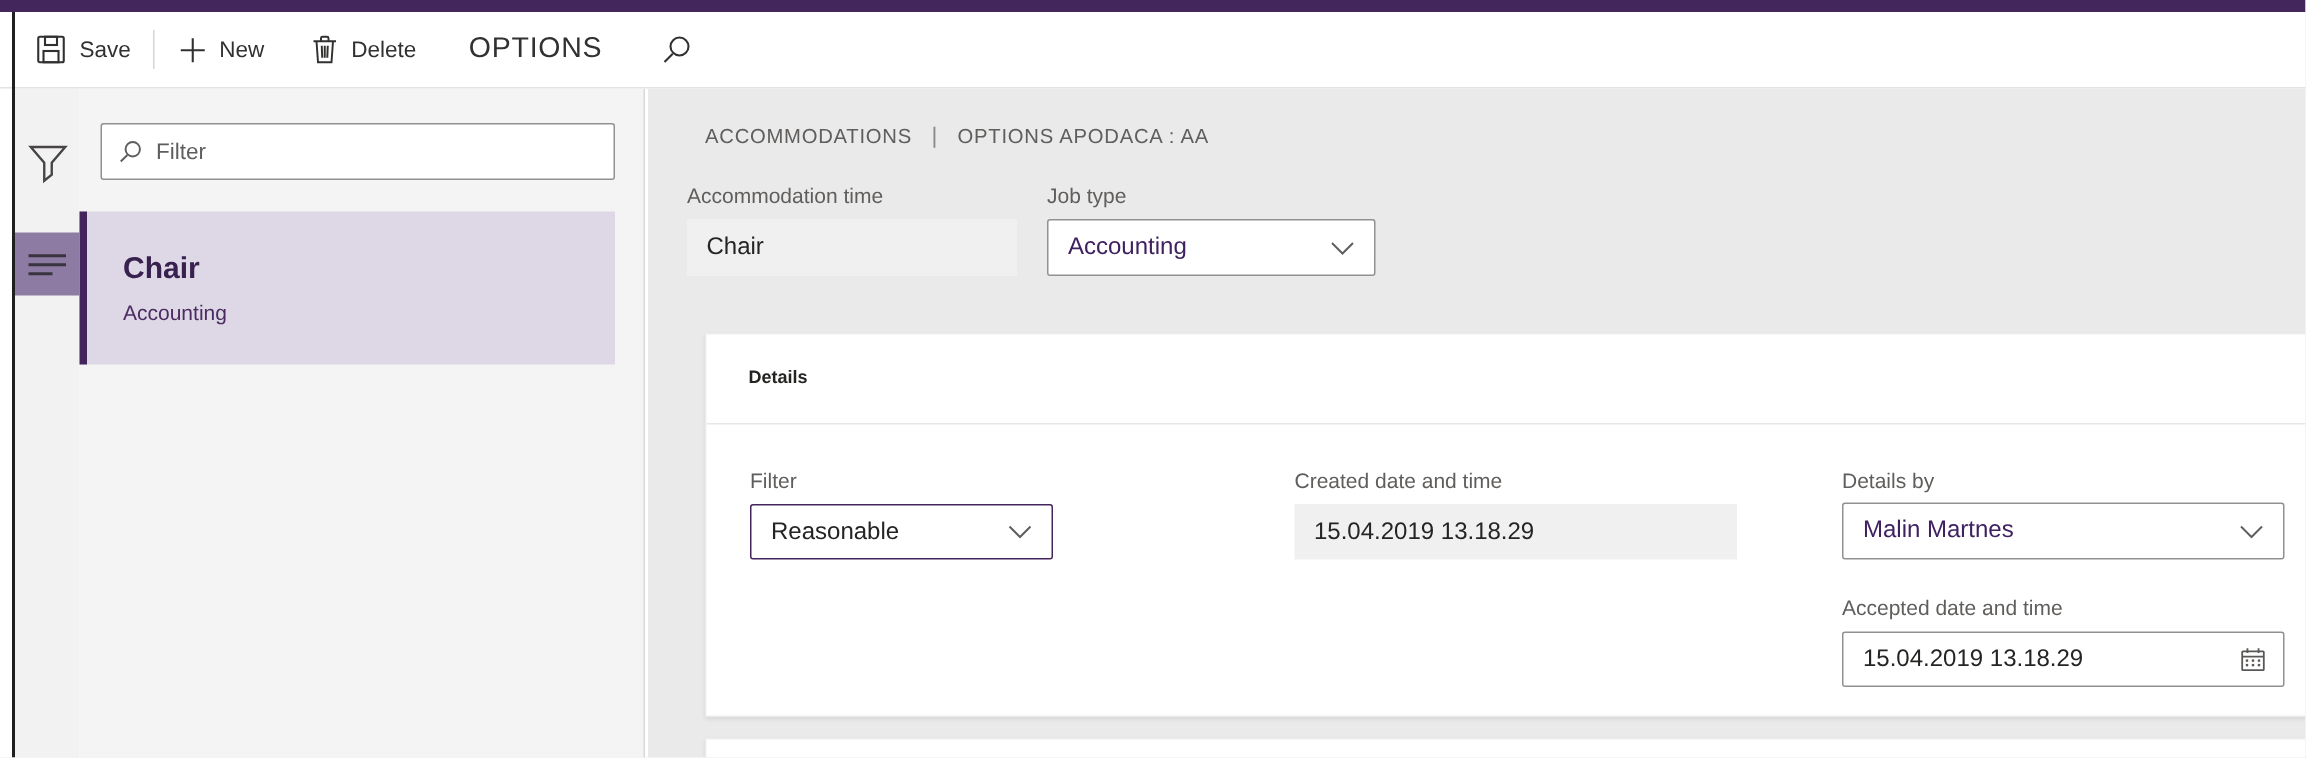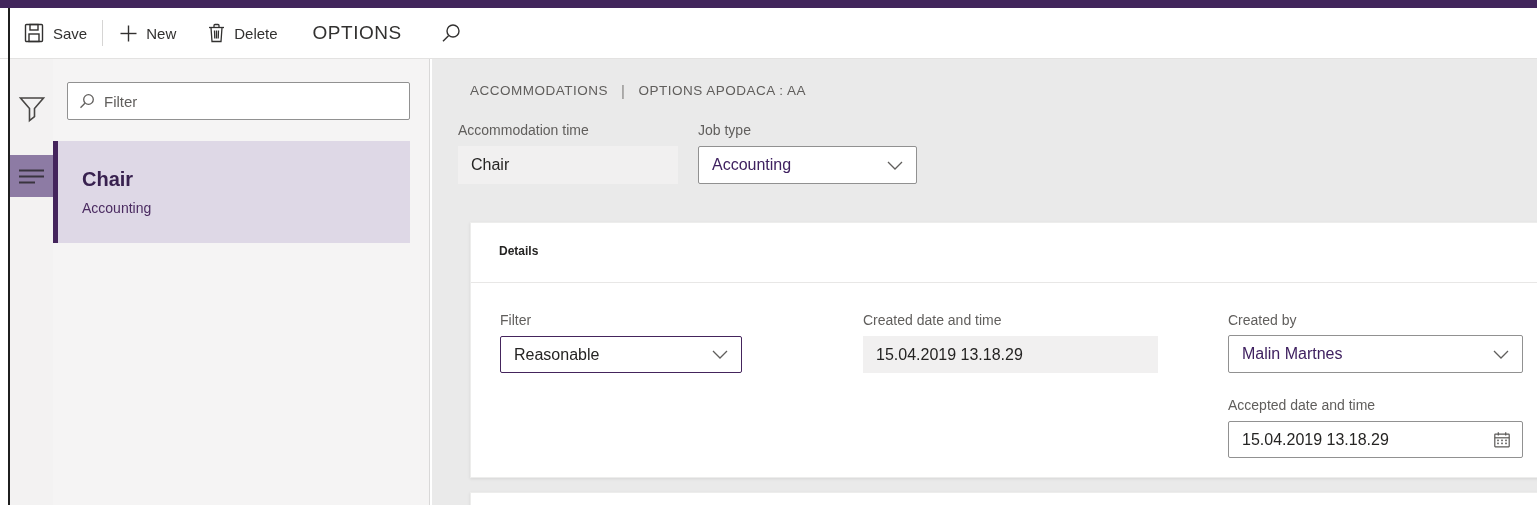--- a/index.html
+++ b/index.html
@@ -101,21 +101,21 @@
   .card-title { position:absolute; left:28px; top:21px; font-size:12px; font-weight:bold; color:#252423; }
   .card-divider { position:absolute; left:0; right:0; top:59px; height:1px; background:#e8e7e6; }
 
   .d-label { position:absolute; font-size:14px; color:#605e5c; white-space:nowrap; }
   .lbl-status   { left:29px;  top:89px; }
   .lbl-created  { left:392px; top:89px; }
   .lbl-accby    { left:757px; top:89px; }
   .lbl-accdate  { left:757px; top:174px; }
 
   .dd-status {
-    position:absolute; left:29px; top:113px; width:242px; height:37px;
+    position:absolute; left:29px; top:113px; width:202px; height:37px;
     background:#fff; border:1px solid #44245c; border-radius:2px;
     display:flex; align-items:center; justify-content:space-between;
     padding:0 13px; font-size:16px; color:#252423; cursor:pointer;
   }
   .ro-created {
     position:absolute; left:392px; top:113px; width:295px; height:37px;
     background:#f1f0f0; display:flex; align-items:center;
     padding:0 13px; font-size:16px; color:#252423;
   }
   .dd-accby {
@@ -263,21 +263,21 @@
           <polyline points="1,1 8,8 15,1"></polyline>
         </svg>
       </span>
     </div>
 
     <div class="d-label lbl-created">Created date and time</div>
     <div class="ro-created">
       <span>15.04.2019 13.18.29</span>
     </div>
 
-    <div class="d-label lbl-accby">Created by</div>
+    <div class="d-label lbl-accby">Details by</div>
     <div class="dd-accby">
       <span>Malin Martnes</span>
       <span>
         <svg width="16" height="9" viewBox="0 0 16 9" fill="none" stroke="#605e5c" stroke-width="1.3">
           <polyline points="1,1 8,8 15,1"></polyline>
         </svg>
       </span>
     </div>
 
     <div class="d-label lbl-accdate">Accepted date and time</div>

